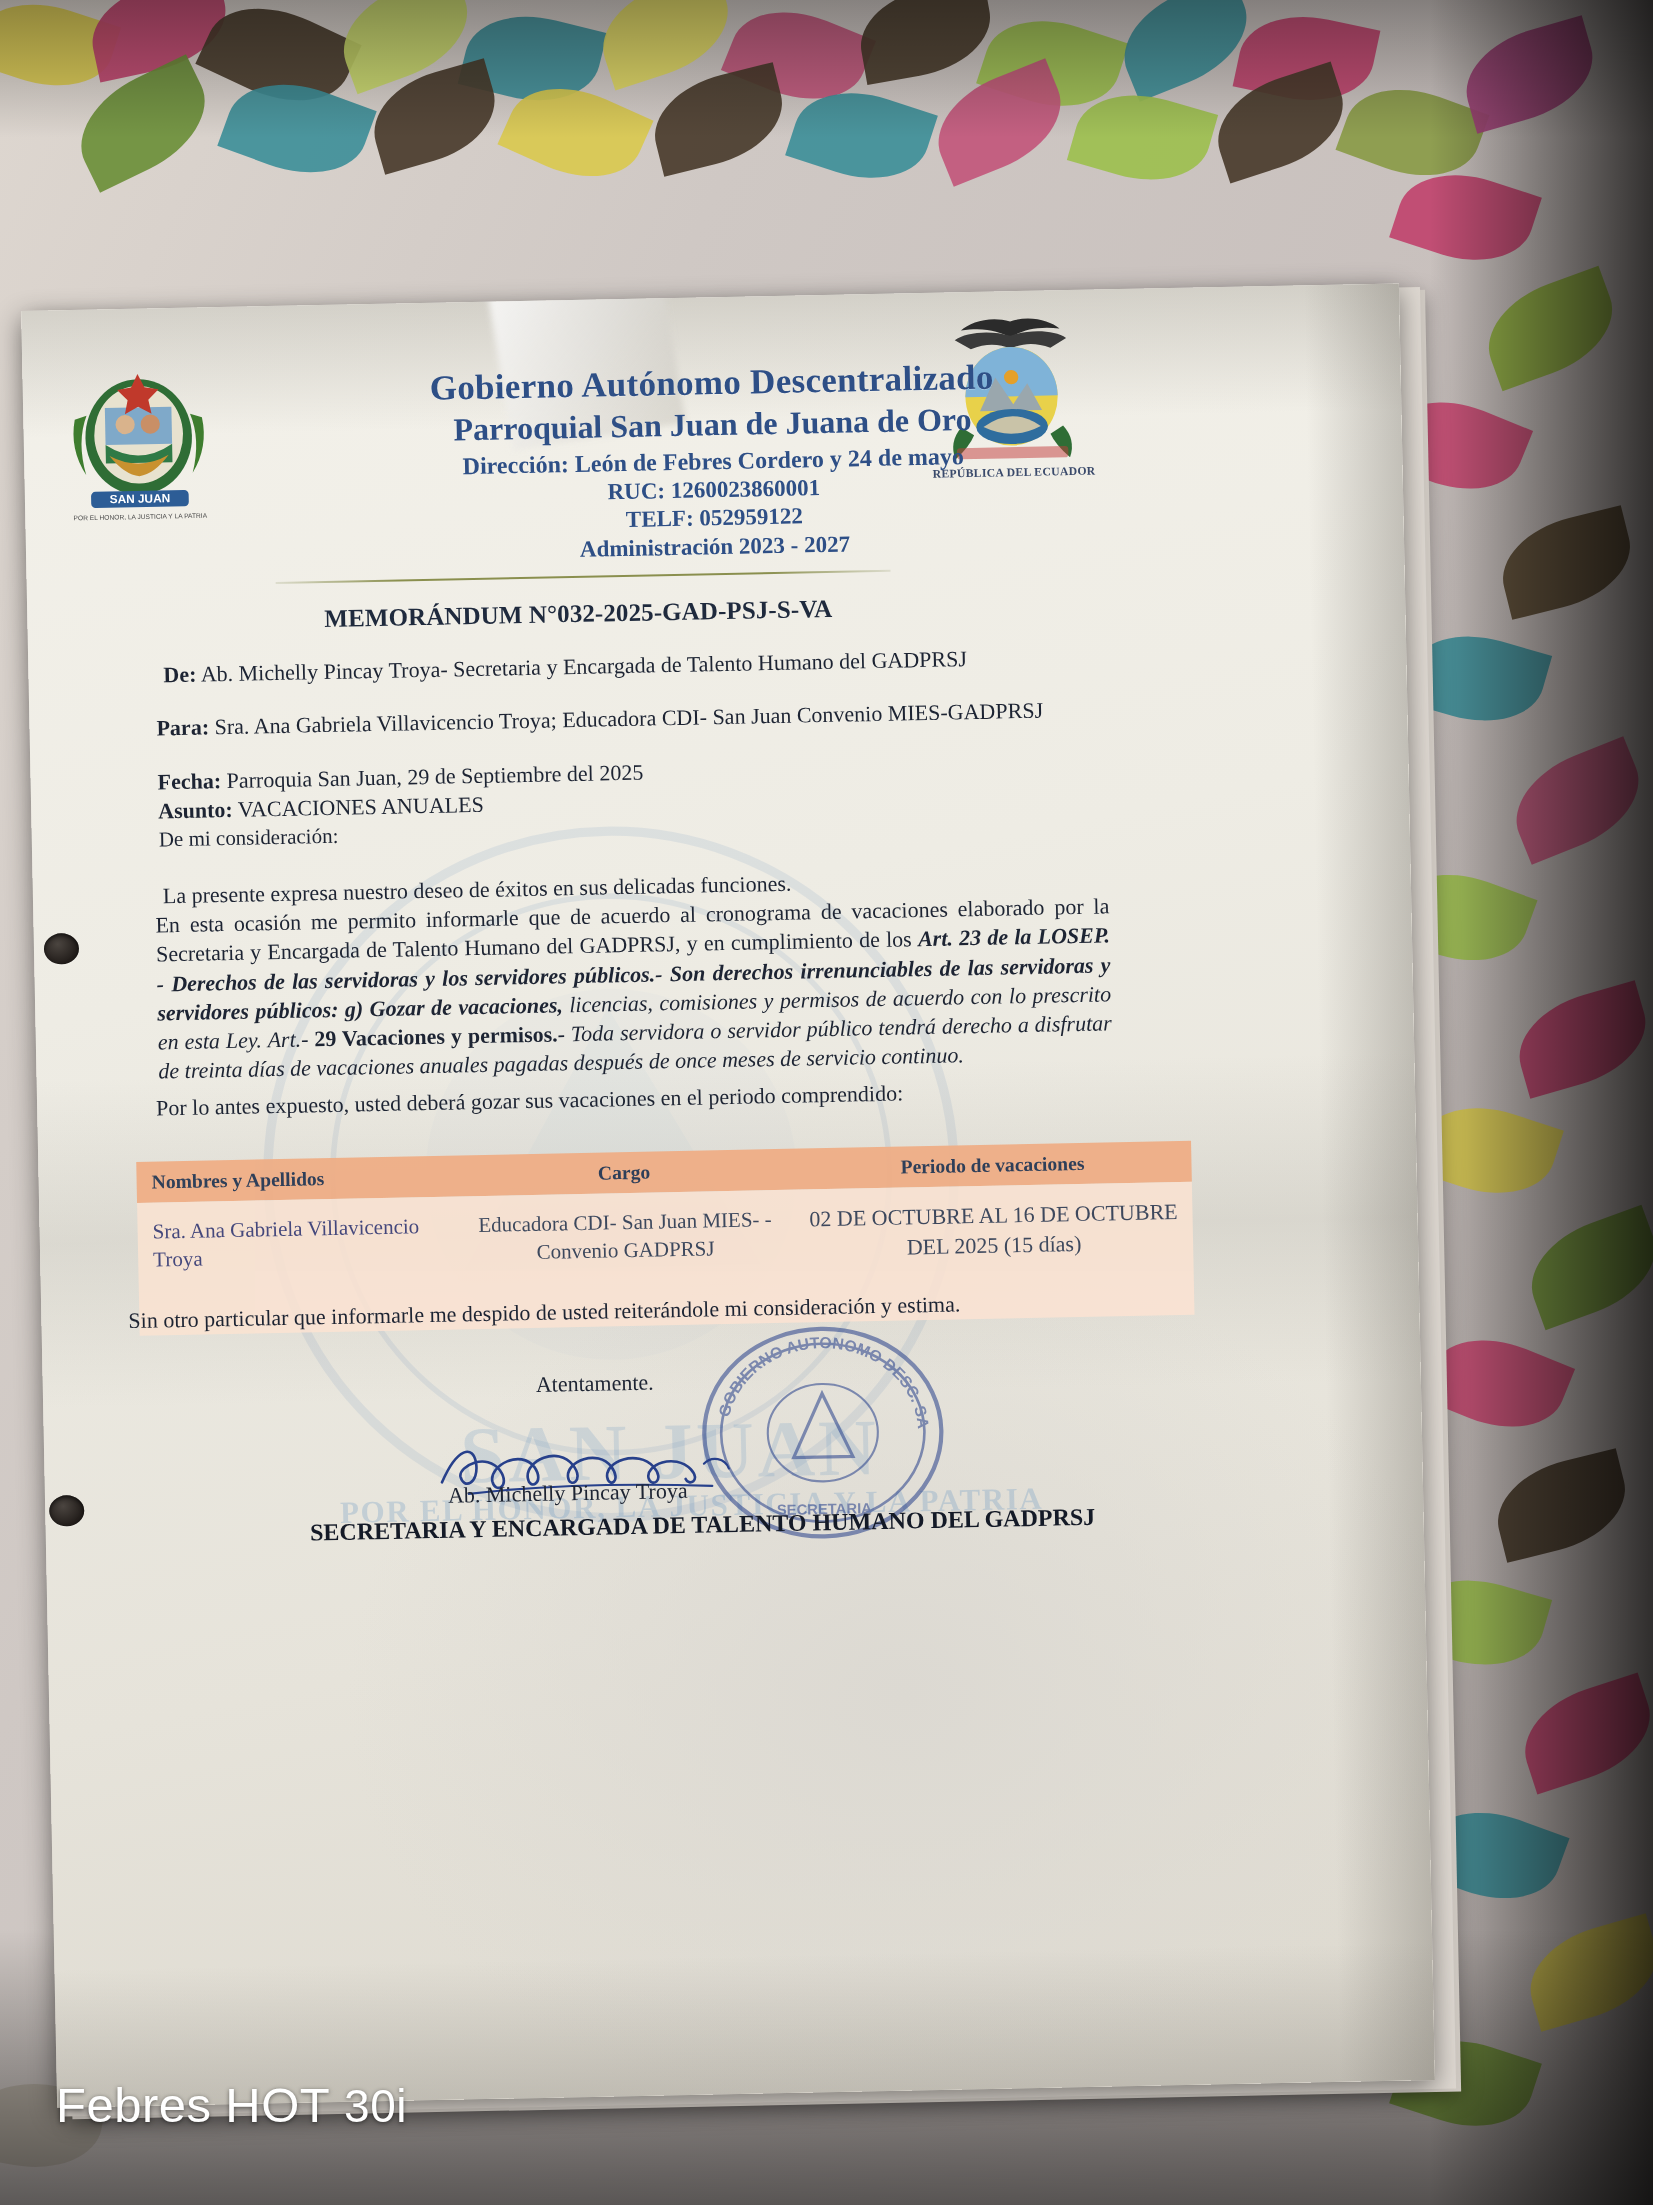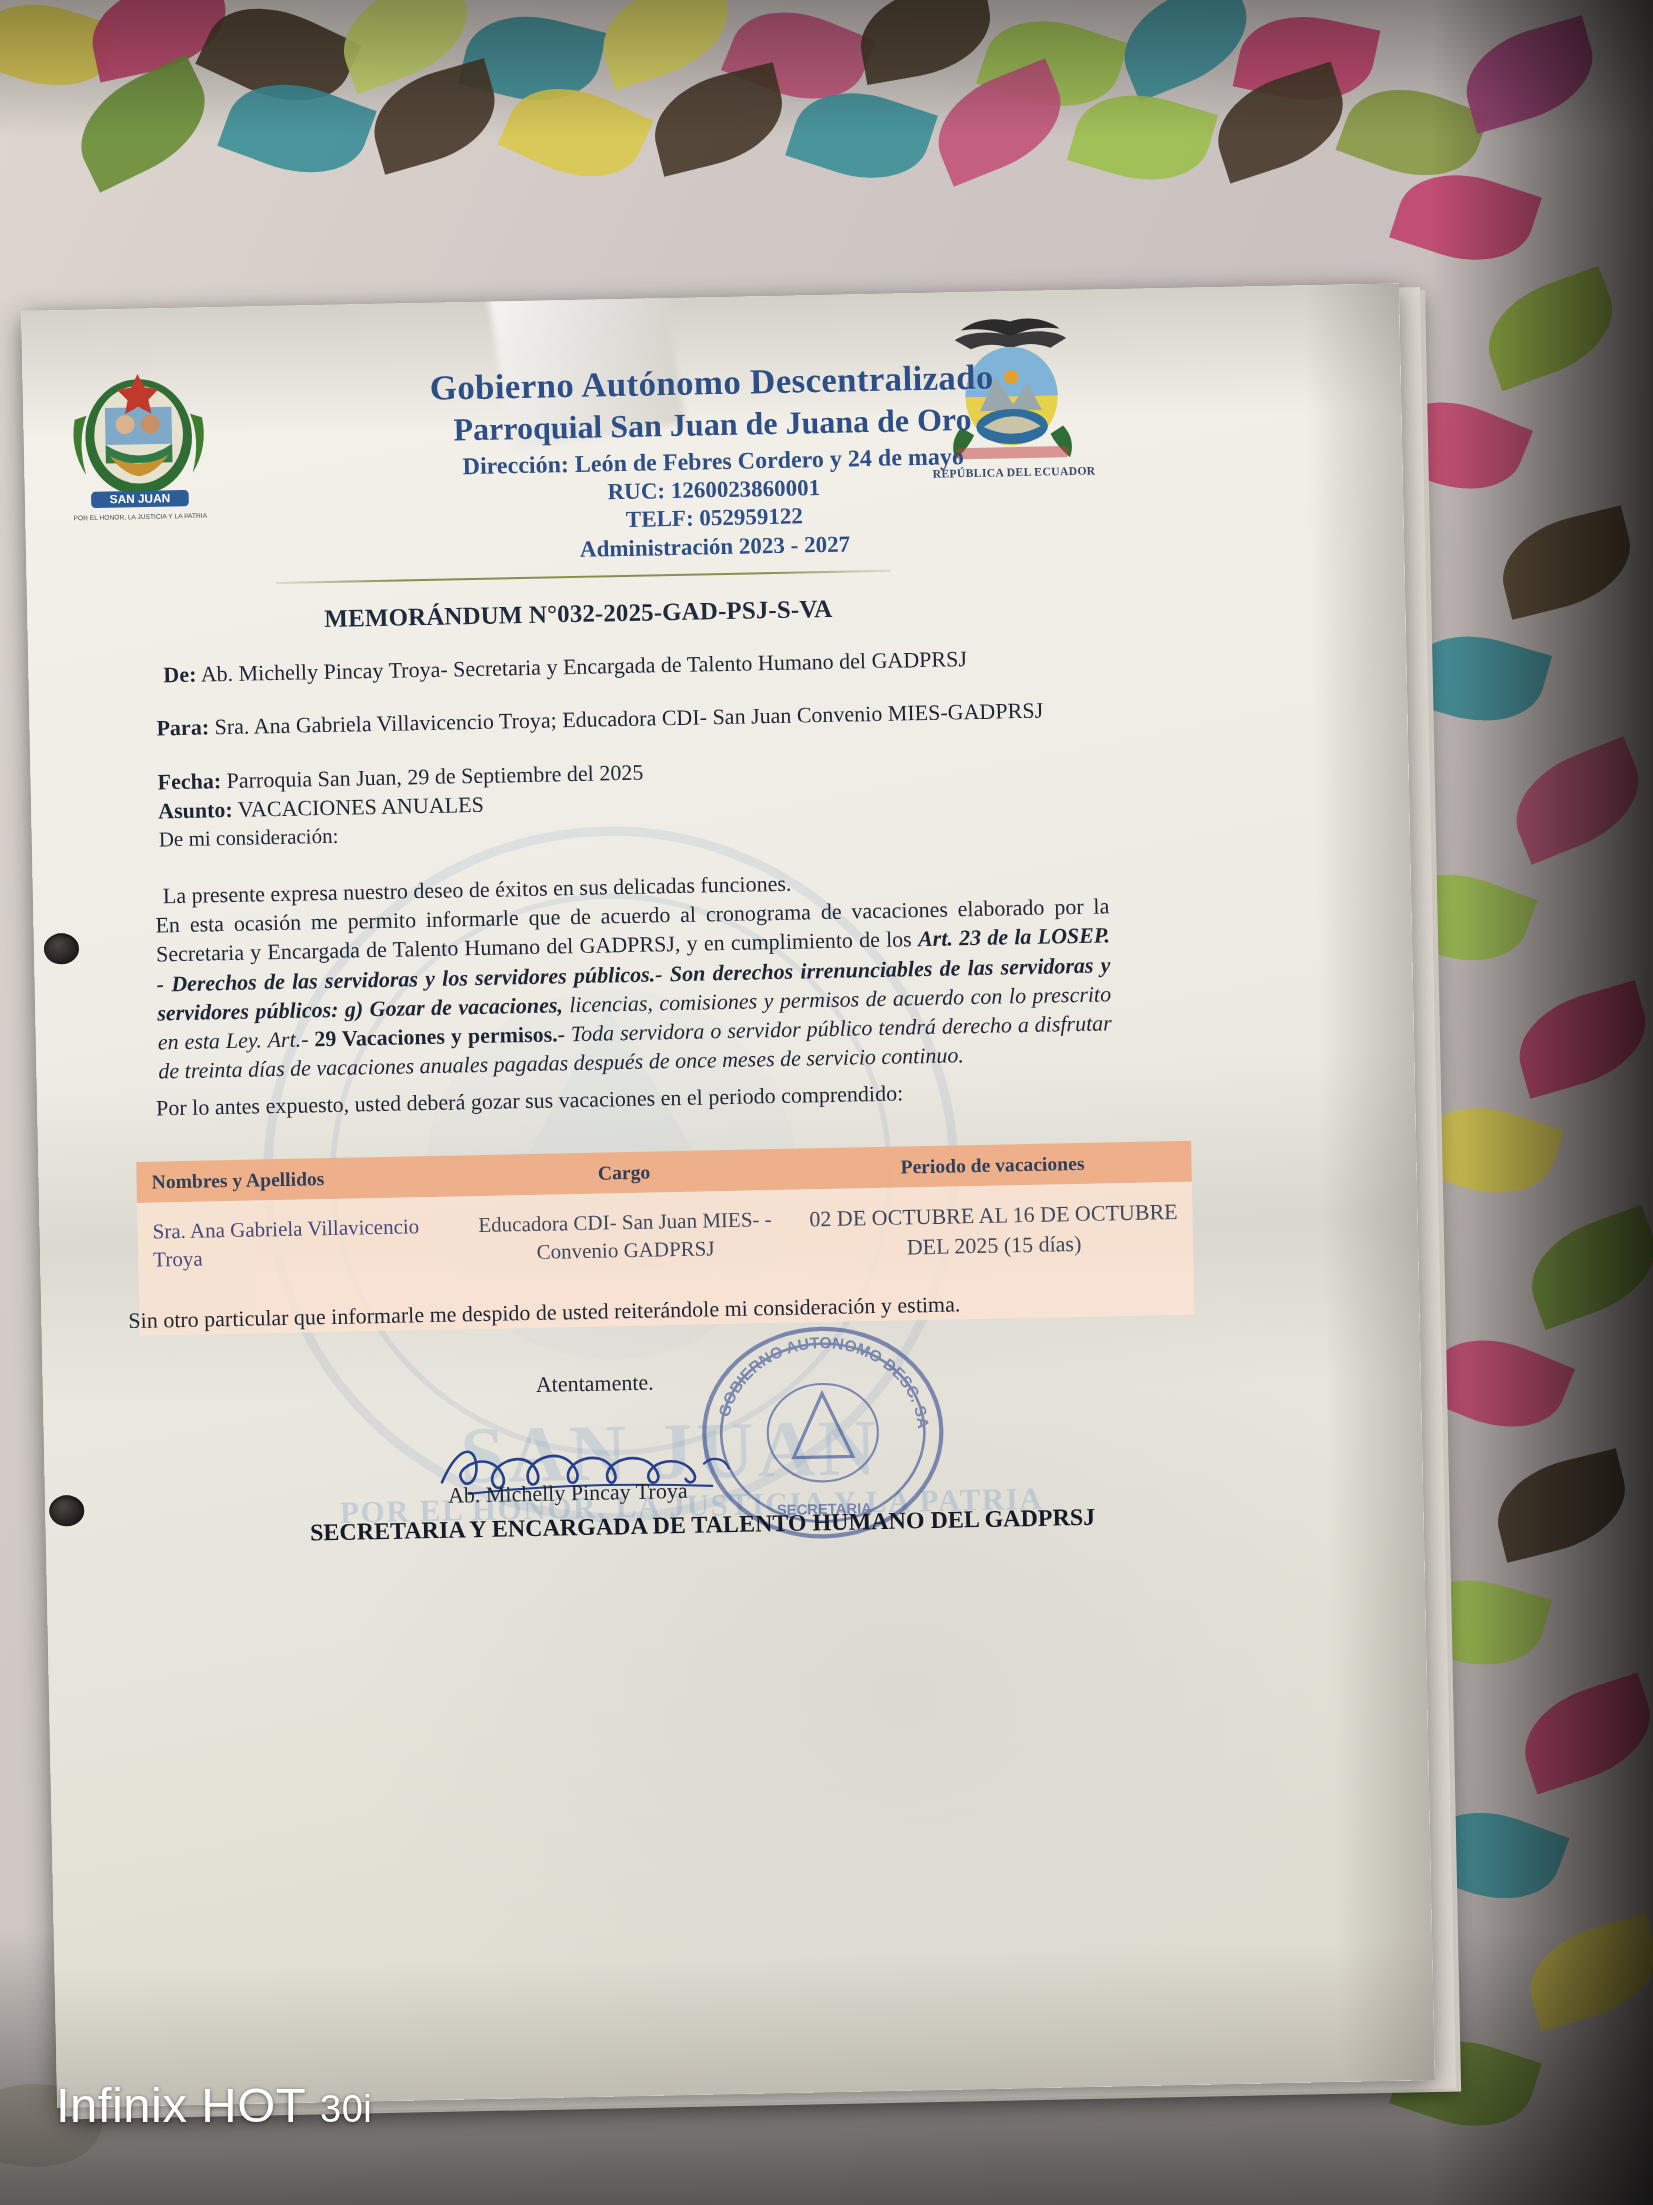--- a/index.html
+++ b/index.html
@@ -368,21 +368,21 @@
     font-family: "Liberation Sans", sans-serif;
     font-size: 49px;
     letter-spacing: 0.5px;
     text-shadow: 0 1.1px 4.2px rgba(0,0,0,.5);
     display: flex;
     align-items: baseline;
     gap: 13.8px;
   }
   #phone-watermark .wm-brand { font-weight: 400; }
   #phone-watermark .wm-model { font-weight: 400; }
-  #phone-watermark .wm-variant { font-weight: 300; font-size: 38px; }
+  #phone-watermark .wm-variant { font-weight: 300; font-size: 46px; }
 </style>
 </head>
 <body>
 
 <div id="photo">
   <div class="sheet-base"></div>
 
   <div class="leaf" style="left:-21px;  top:5.3px;   width:133px; height:80px; background:#d9c94f; transform:rotate(18deg);"></div>
   <div class="leaf" style="left:90px;  top:-16px;  width:138px; height:85px; background:#c0446e; transform:rotate(-12deg);"></div>
   <div class="leaf" style="left:207px;  top:10.6px;   width:143px; height:87px; background:#4a3c2c; transform:rotate(25deg);"></div>
@@ -552,17 +552,17 @@
 
     <div class="shadow-rightpaper"></div>
     <div class="shadow-bottompaper"></div>
   </div>
 
   <div class="punch" style="left:9.5px; top:623px;"></div>
   <div class="punch" style="left:4.2px;  top:1185px;"></div>
 </div>
 
 <div id="phone-watermark">
-  <span class="wm-brand">Infinix</span>
+  <span class="wm-brand">Febres</span>
   <span class="wm-model">HOT</span>
   <span class="wm-variant">30i</span>
 </div>
 
 
 </body></html>

